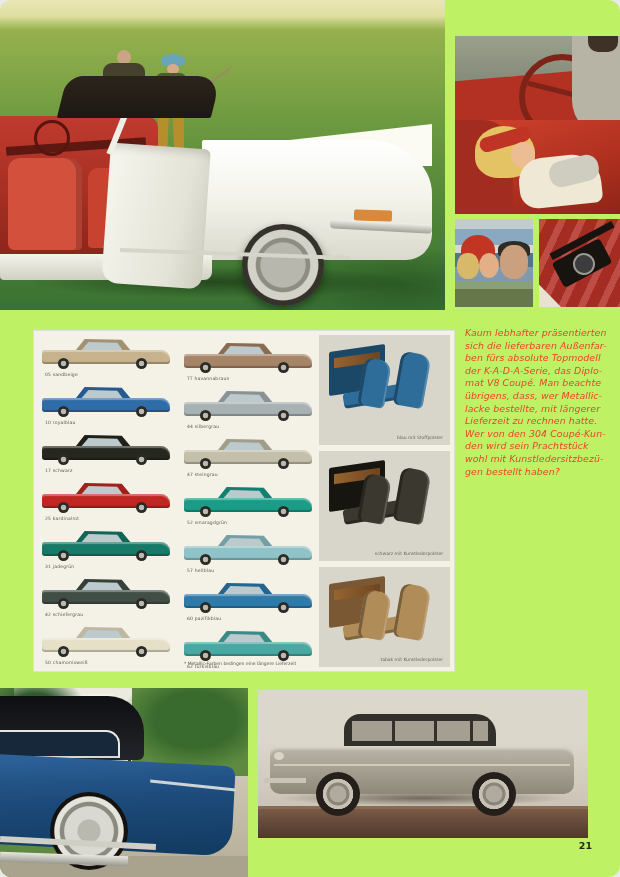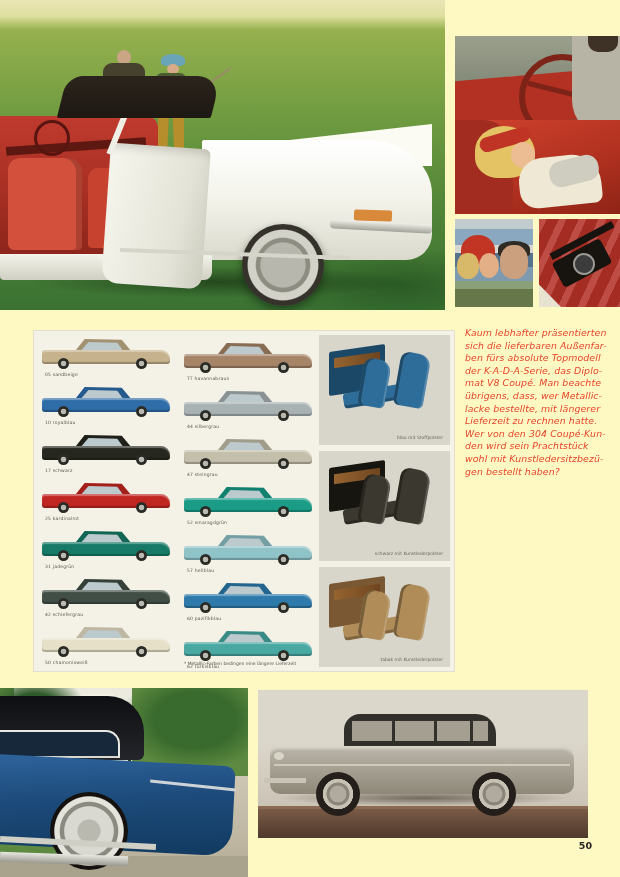--- a/index.html
+++ b/index.html
@@ -1,17 +1,17 @@
 <!DOCTYPE html>
 <html><head>
 <meta charset="utf-8">
 <style>
   html,body{margin:0;padding:0;background:#e9e9e9;}
-  .page{position:relative;width:620px;height:877px;background:#fef9c3;margin:0 auto;
-        font-family:"DejaVu Sans",sans-serif;overflow:hidden;}
+  .page{position:relative;width:620px;height:877px;background:#bef264;margin:0 auto;
+        font-family:"DejaVu Sans",sans-serif;overflow:hidden;border-radius:12px;}
   .abs{position:absolute;}
 
   
   .photo-hero{left:0;top:0;width:445px;height:310px;overflow:hidden;
     background:
       radial-gradient(140px 44px at 70% 72%, rgba(25,66,22,.35), transparent 70%),
       radial-gradient(170px 55px at 90% 92%, rgba(18,58,18,.45), transparent 70%),
       radial-gradient(120px 36px at 18% 50%, rgba(205,223,120,.28), transparent 70%),
       linear-gradient(180deg,#eae6b6 0px,#dfdf9f 16px,#96b14e 30px,#6e9a40 120px,#4c8136 225px,#3a7233 310px);}
   .golfer{width:60px;height:96px;}
@@ -475,14 +475,14 @@
     <div class="abs sp-pillar sp-p2"></div>
     <div class="abs sp-pillar sp-p3"></div>
     <div class="abs sp-body"></div>
     <div class="abs sp-side"></div>
     <div class="abs sp-light"></div>
     <div class="abs sp-bumper"></div>
     <div class="abs sp-wheel sp-w1"></div>
     <div class="abs sp-wheel sp-w2"></div>
   </div>
 
-  <div class="abs page-number">50</div>
+  <div class="abs page-number">21</div>
 </div>
 
 </body></html>

